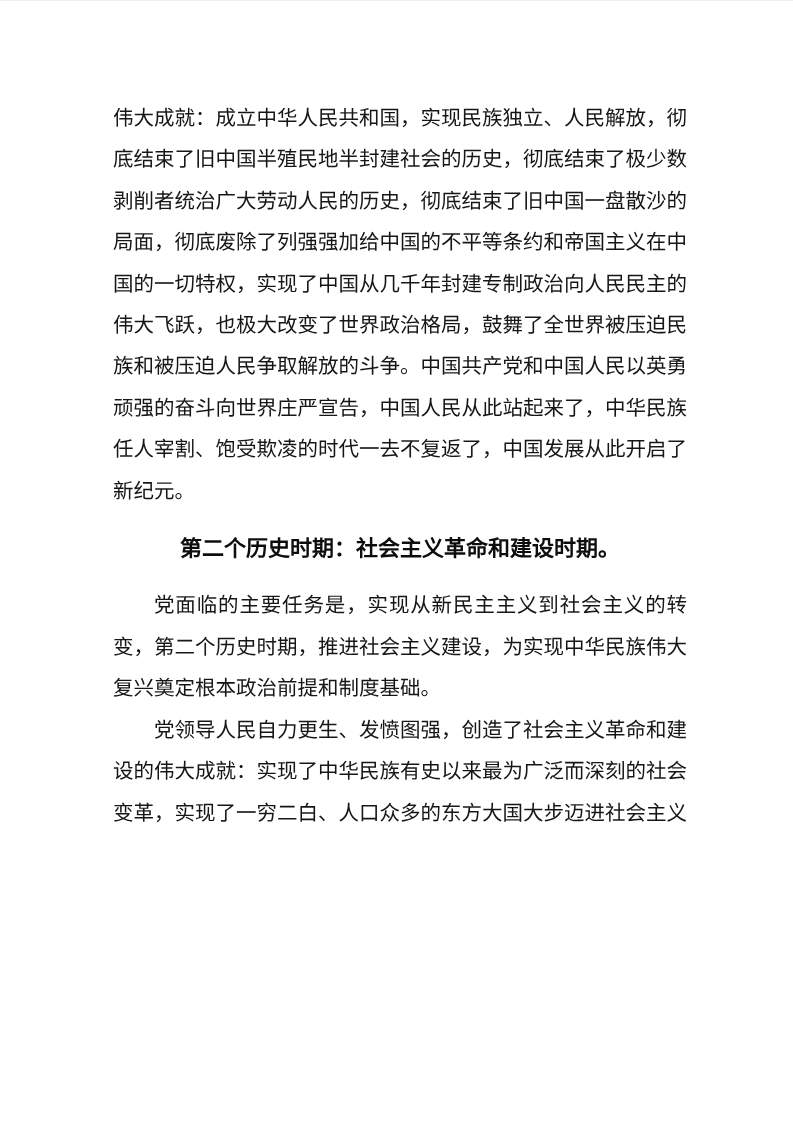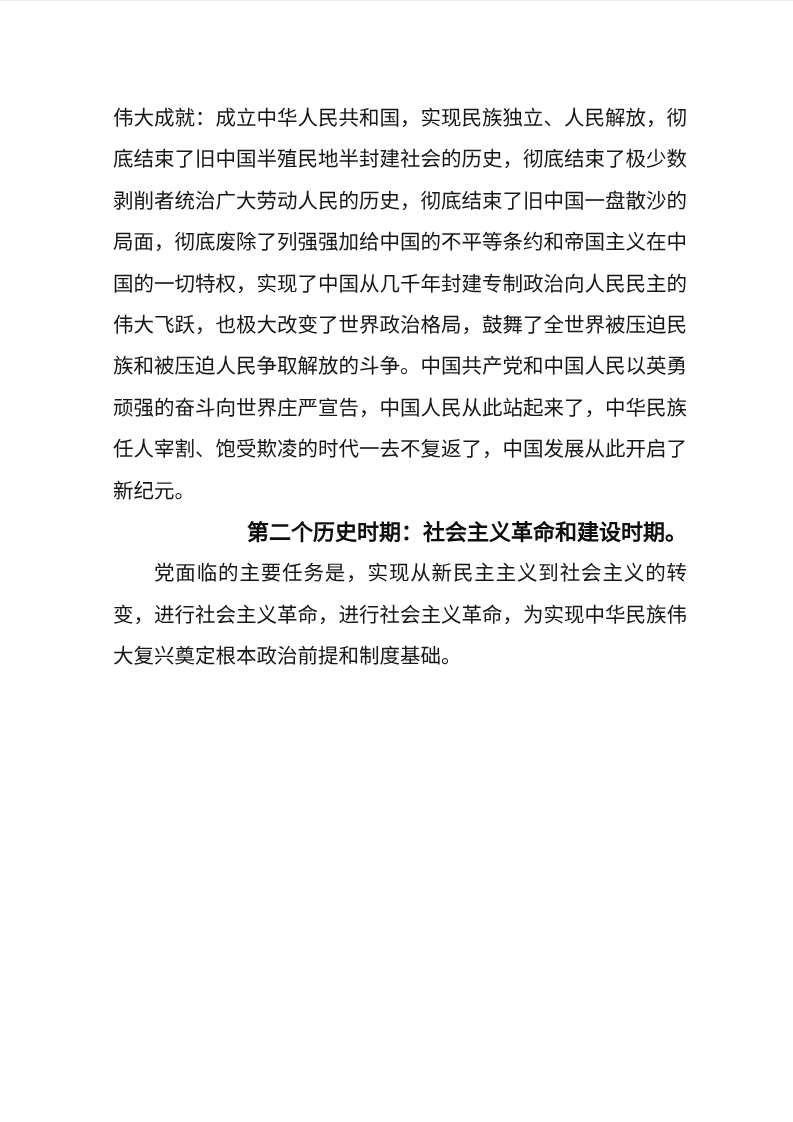--- a/index.html
+++ b/index.html
@@ -42,31 +42,32 @@
     line-height: 41.4px;
     text-align: justify;
     text-justify: inter-character;
     word-break: break-all;
     overflow-wrap: anywhere;
   }
   .para.indent {
     text-indent: 41px;
   }
   .heading {
-    margin: 0;
+    margin: 16px;
     font-size: 22px;
     line-height: 41.4px;
     font-weight: bold;
     color: #0d0d0d;
-    text-align: right;
+    text-align: center;
   }
 </style>
 </head>
 <body>
 
 <div class="page">
   <div class="page-top-edge"></div>
   <div class="content">
     <p class="para">伟大成就：成立中华人民共和国，实现民族独立、人民解放，彻底结束了旧中国半殖民地半封建社会的历史，彻底结束了极少数剥削者统治广大劳动人民的历史，彻底结束了旧中国一盘散沙的局面，彻底废除了列强强加给中国的不平等条约和帝国主义在中国的一切特权，实现了中国从几千年封建专制政治向人民民主的伟大飞跃，也极大改变了世界政治格局，鼓舞了全世界被压迫民族和被压迫人民争取解放的斗争。中国共产党和中国人民以英勇顽强的奋斗向世界庄严宣告，中国人民从此站起来了，中华民族任人宰割、饱受欺凌的时代一去不复返了，中国发展从此开启了新纪元。</p>
     <h2 class="heading">第二个历史时期：社会主义革命和建设时期。</h2>
-    <p class="para indent">党面临的主要任务是，实现从新民主主义到社会主义的转变，进行社会主义革命，进行社会主义革命，为实现中华民族伟大复兴奠定根本政治前提和制度基础。</p>
+    <p class="para indent">党面临的主要任务是，实现从新民主主义到社会主义的转变，第二个历史时期，推进社会主义建设，为实现中华民族伟大复兴奠定根本政治前提和制度基础。</p>
+    <p class="para indent">党领导人民自力更生、发愤图强，创造了社会主义革命和建设的伟大成就：实现了中华民族有史以来最为广泛而深刻的社会变革，实现了一穷二白、人口众多的东方大国大步迈进社会主义</p>
   </div>
 </div>
 
 </body></html>

